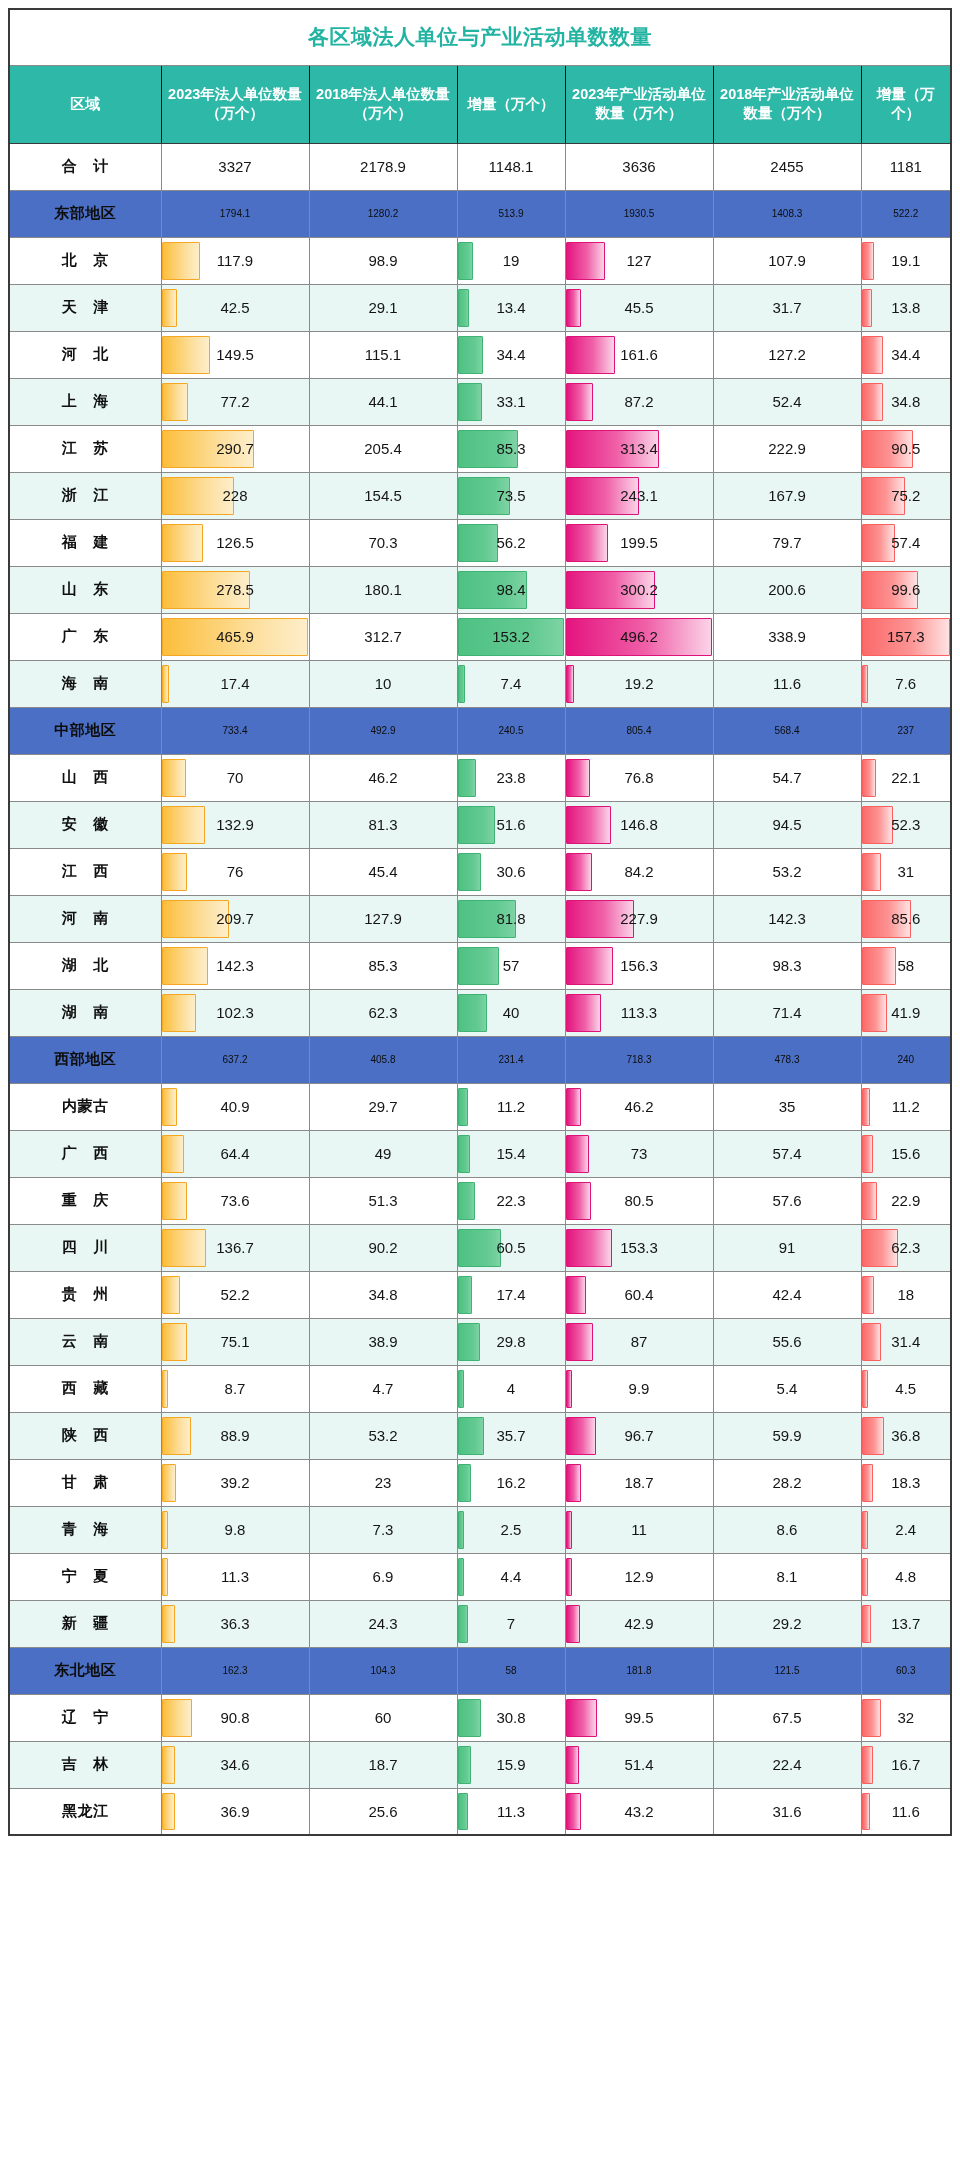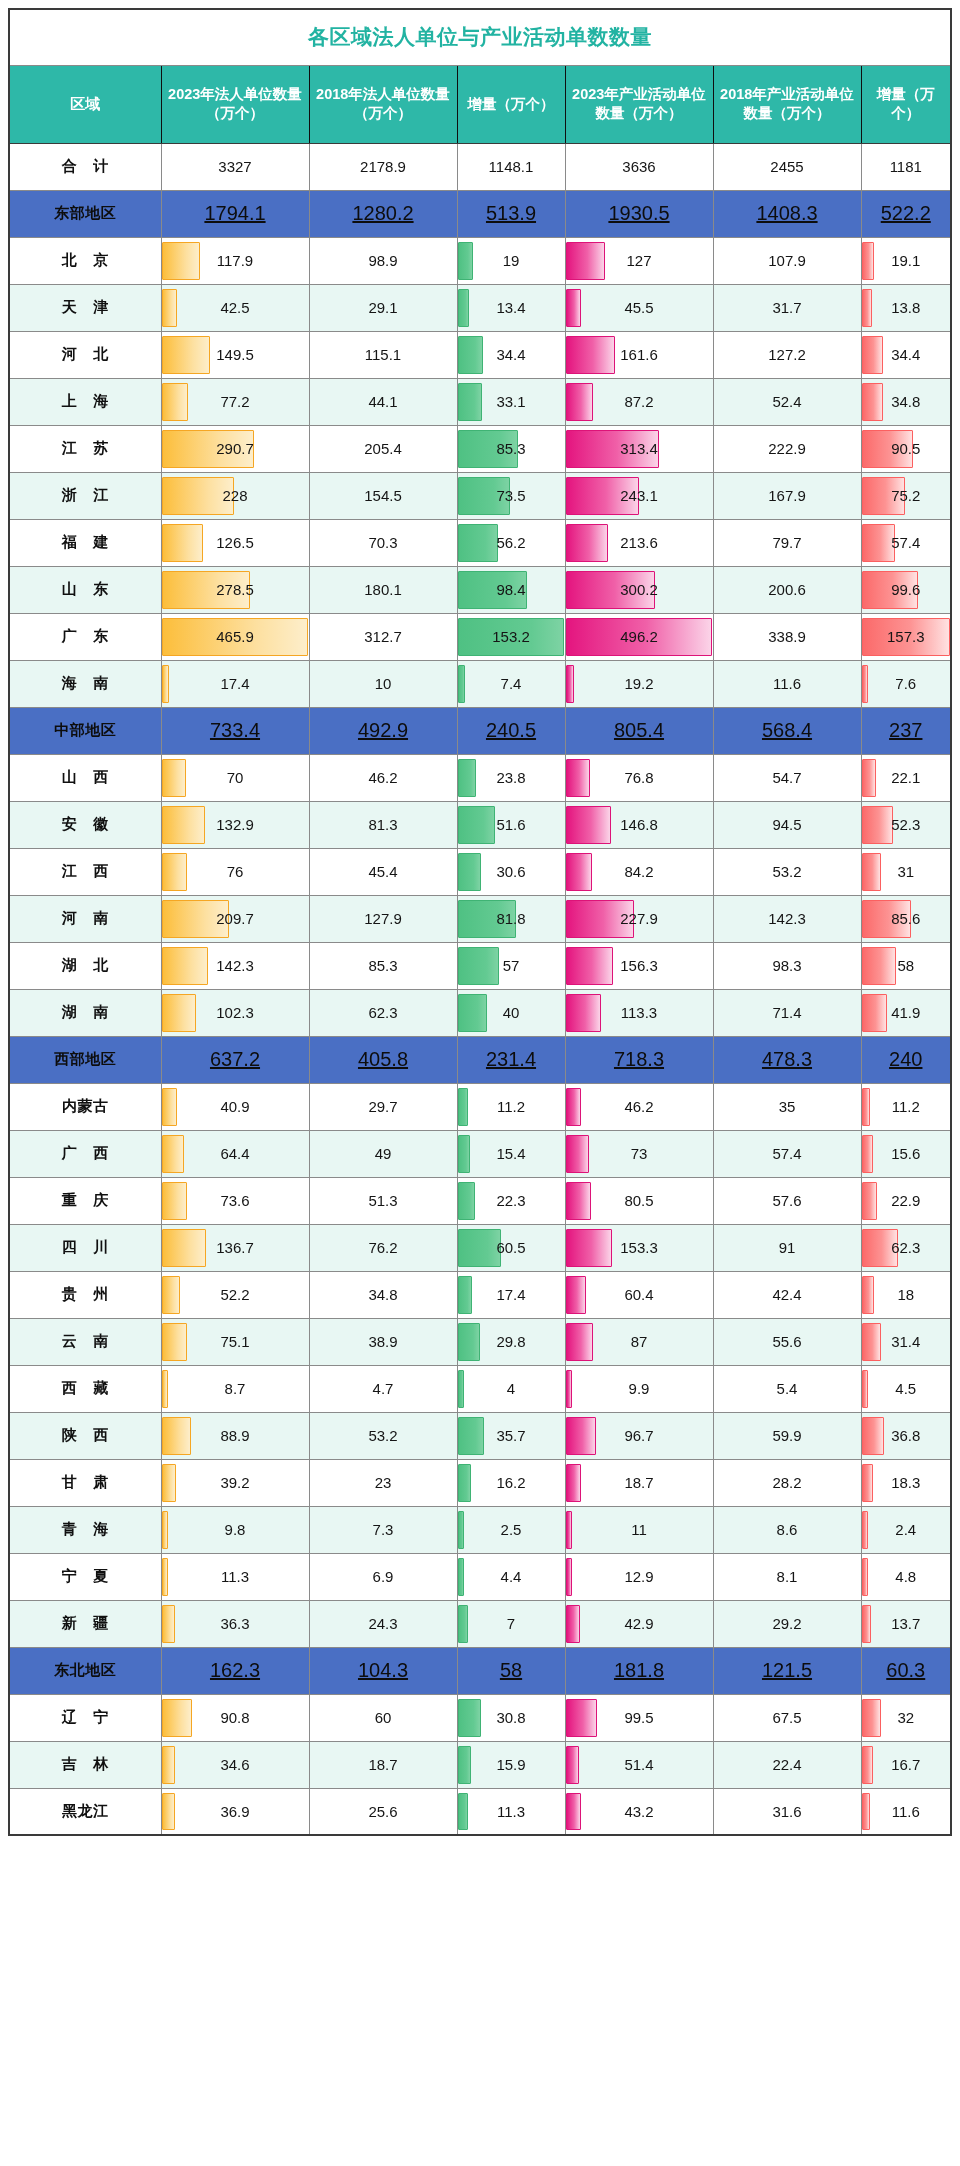--- a/index.html
+++ b/index.html
@@ -90,21 +90,21 @@
     color:#151515;
     overflow:hidden;
   }
   .num .v{
     position:relative;
     z-index:2;
     display:block;
     width:100%;
     text-align:center;
   }
-  tr.r-group .num .v{font-size:20px;text-decoration:underline;}
+  tr.r-group .num .v{font-size:10px;}
   tr.r-total .num .v{font-size:15px;}
 
   
   .bar{
     position:absolute;
     left:0;
     top:4px;
     bottom:4px;
     z-index:1;
     border-radius:1px;
@@ -356,21 +356,21 @@
           </td>
           <td class="num">
             <span class="v">70.3</span>
           </td>
           <td class="num">
             <span class="bar green" style="width: 38px;"></span>
             <span class="v">56.2</span>
           </td>
           <td class="num">
             <span class="bar magenta" style="width: 40px;"></span>
-            <span class="v">213.6</span>
+            <span class="v">199.5</span>
           </td>
           <td class="num">
             <span class="v">79.7</span>
           </td>
           <td class="num">
             <span class="bar red" style="width: 31px;"></span>
             <span class="v">57.4</span>
           </td>
         </tr>
         <tr class="data r-tint">
@@ -715,21 +715,21 @@
             <span class="v">22.9</span>
           </td>
         </tr>
         <tr class="data r-tint">
           <td class="region">四<span class="sp"></span>川</td>
           <td class="num">
             <span class="bar orange" style="width: 42px;"></span>
             <span class="v">136.7</span>
           </td>
           <td class="num">
-            <span class="v">76.2</span>
+            <span class="v">90.2</span>
           </td>
           <td class="num">
             <span class="bar green" style="width: 41px;"></span>
             <span class="v">60.5</span>
           </td>
           <td class="num">
             <span class="bar magenta" style="width: 44px;"></span>
             <span class="v">153.3</span>
           </td>
           <td class="num">

